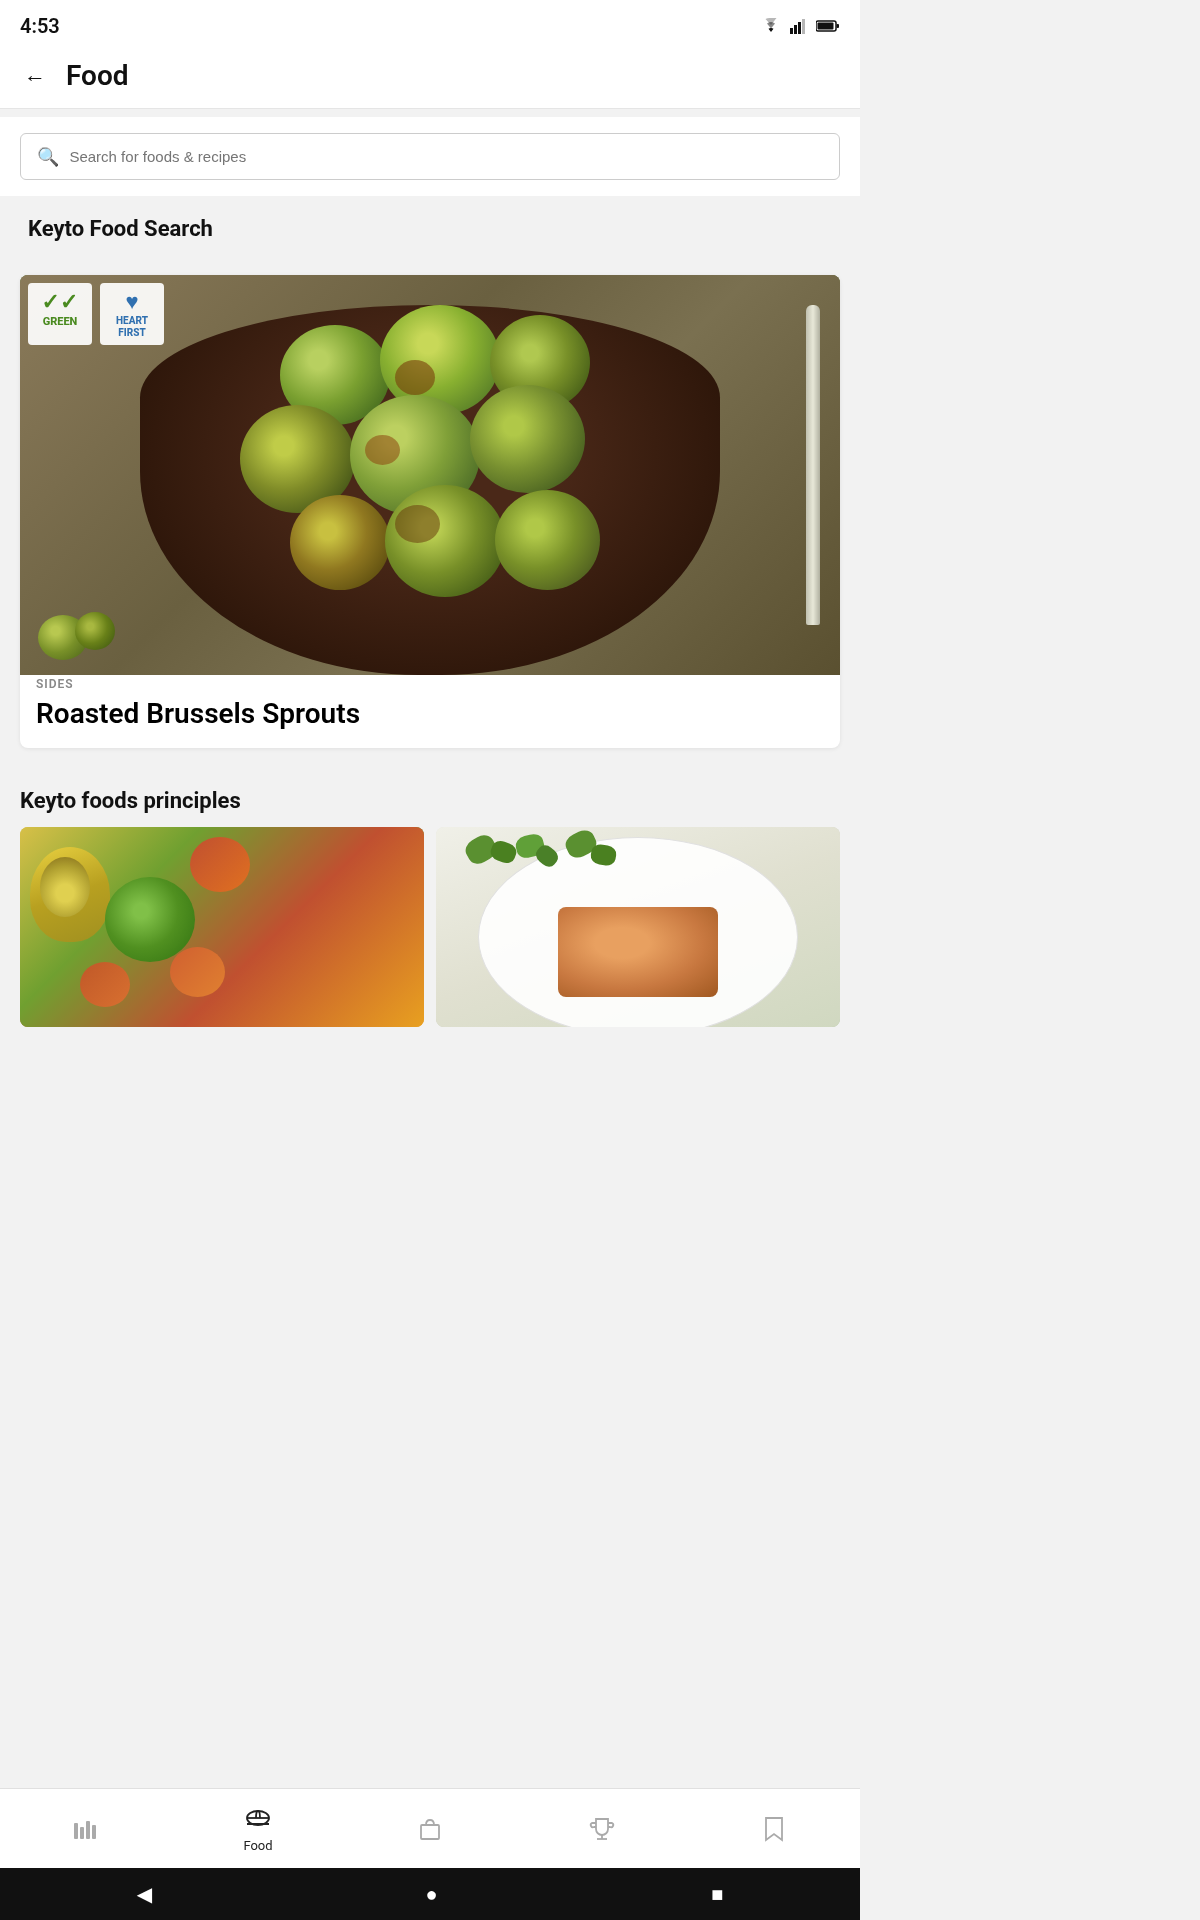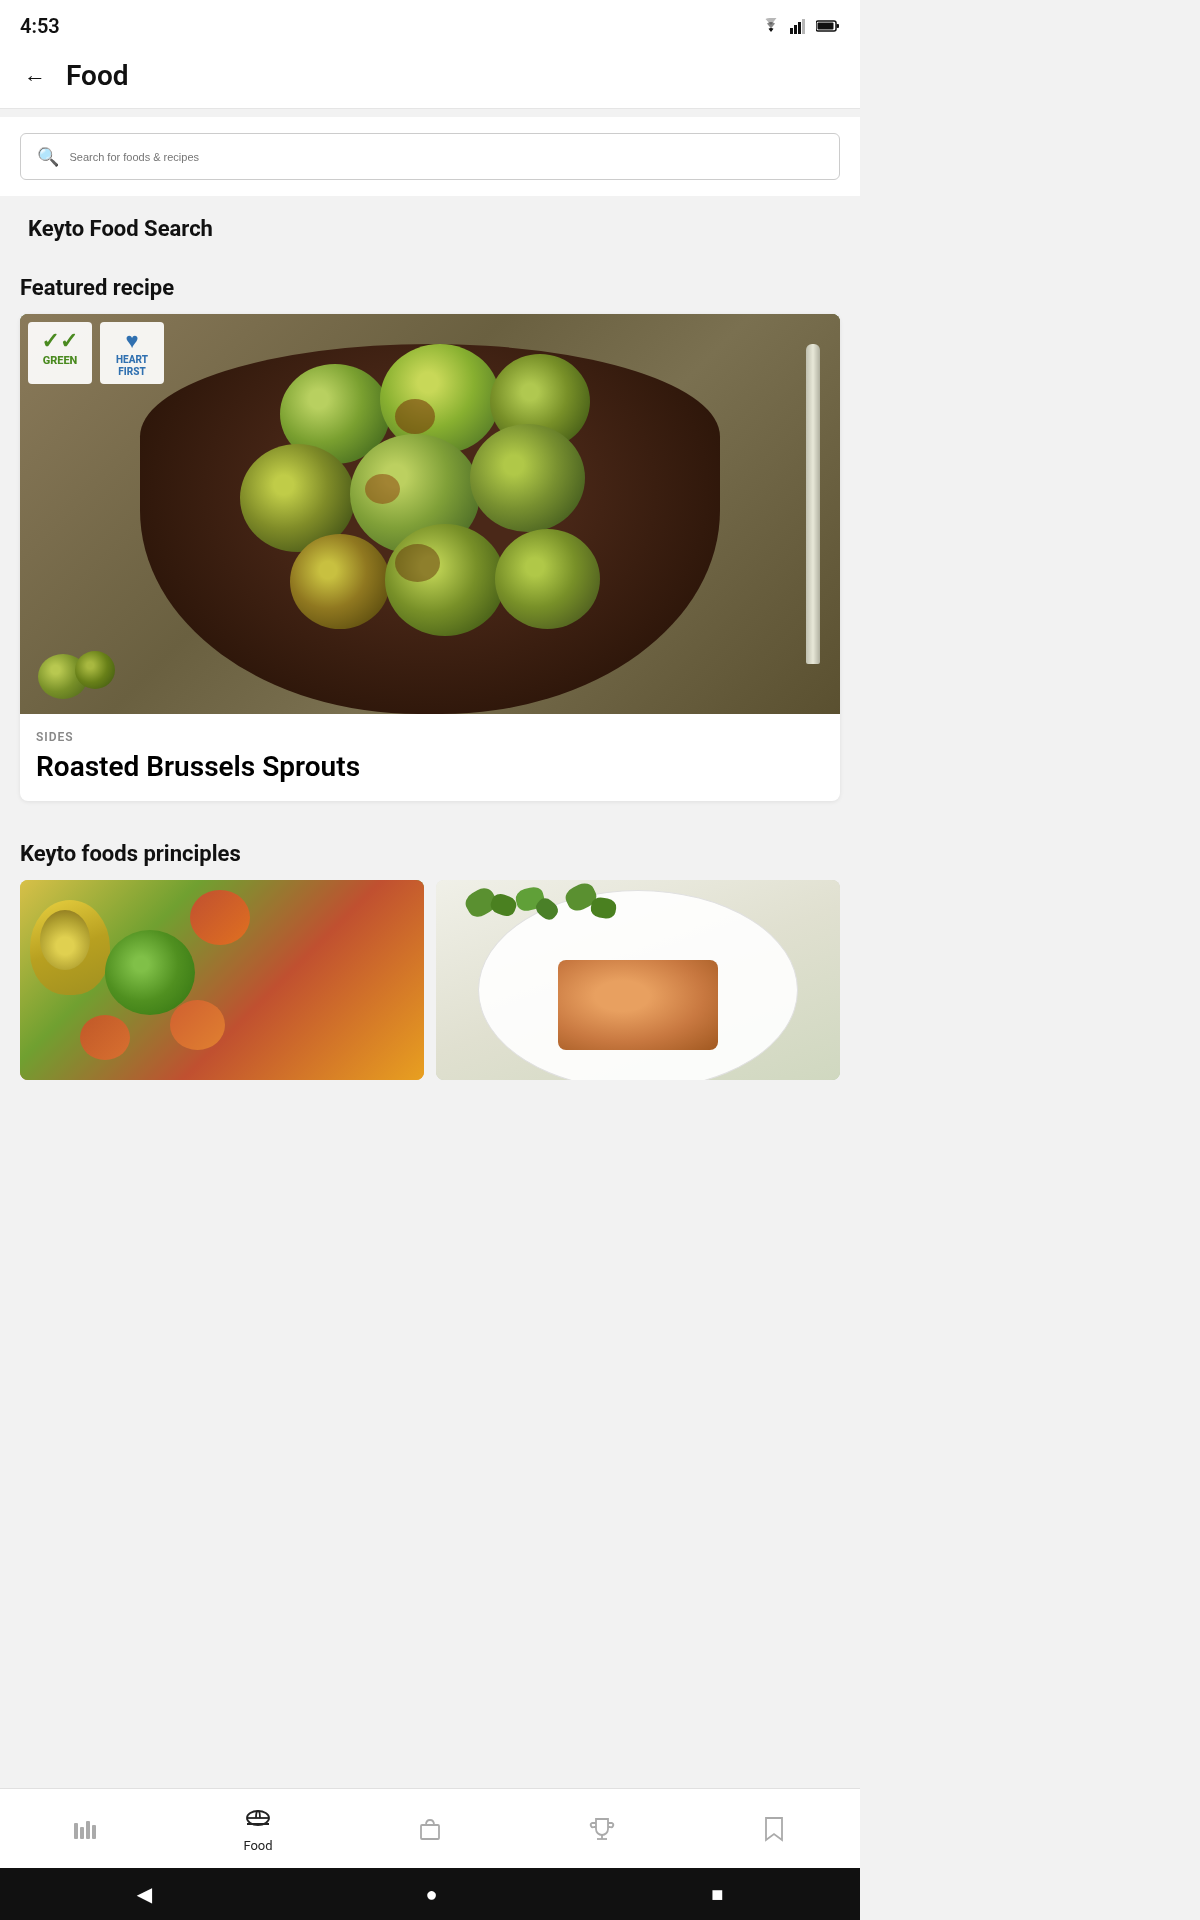--- a/index.html
+++ b/index.html
@@ -74,21 +74,21 @@
       background: #fff;
     }
     .search-icon {
       color: #666;
       margin-right: 10px;
       font-size: 18px;
     }
     .search-input {
       border: none;
       outline: none;
-      font-size: 11px;
+      font-size: 15px;
       color: #999;
       flex: 1;
       background: transparent;
     }
 
     
     .section {
       padding: 20px 20px 0;
       margin-left: 8px;
     }
@@ -202,21 +202,21 @@
     .badge-blue {
       color: #3070b0;
     }
     .badge-icon {
       font-size: 20px;
       line-height: 1.2;
     }
 
     
     .recipe-info {
-      padding: 16px 16px 18px;
+      padding: 2px 16px 18px;
     }
     .recipe-category {
       font-size: 12px;
       font-weight: 600;
       color: #888;
       text-transform: uppercase;
       letter-spacing: 1px;
       margin-bottom: 6px;
     }
     .recipe-name {
@@ -350,21 +350,20 @@
     <span class="search-icon">🔍</span>
     <input class="search-input" type="text" placeholder="Search for foods &amp; recipes" style="">
   </div>
 </div>
 
 <div class="section">
   <div class="section-title">Keyto Food Search</div>
 </div>
 
 <div class="featured-section">
-  <div class="section-title">Featured recipe</div>
   <div class="featured-card">
     <div class="featured-image">
 
       <div class="featured-image-bg"></div>
 
       <div style="position:absolute;inset:0;overflow:hidden;">
 
         <div style="position:absolute;inset:0;background:linear-gradient(135deg,#8a7a5a 0%,#6a6040 40%,#7a7050 60%,#5a5030 100%);"></div>
 
         <div style="position:absolute;right:20px;top:30px;width:14px;height:320px;background:linear-gradient(90deg,#c0c0b0 0%,#e8e8d8 50%,#b0b0a0 100%);border-radius:6px 6px 2px 2px;"></div>

